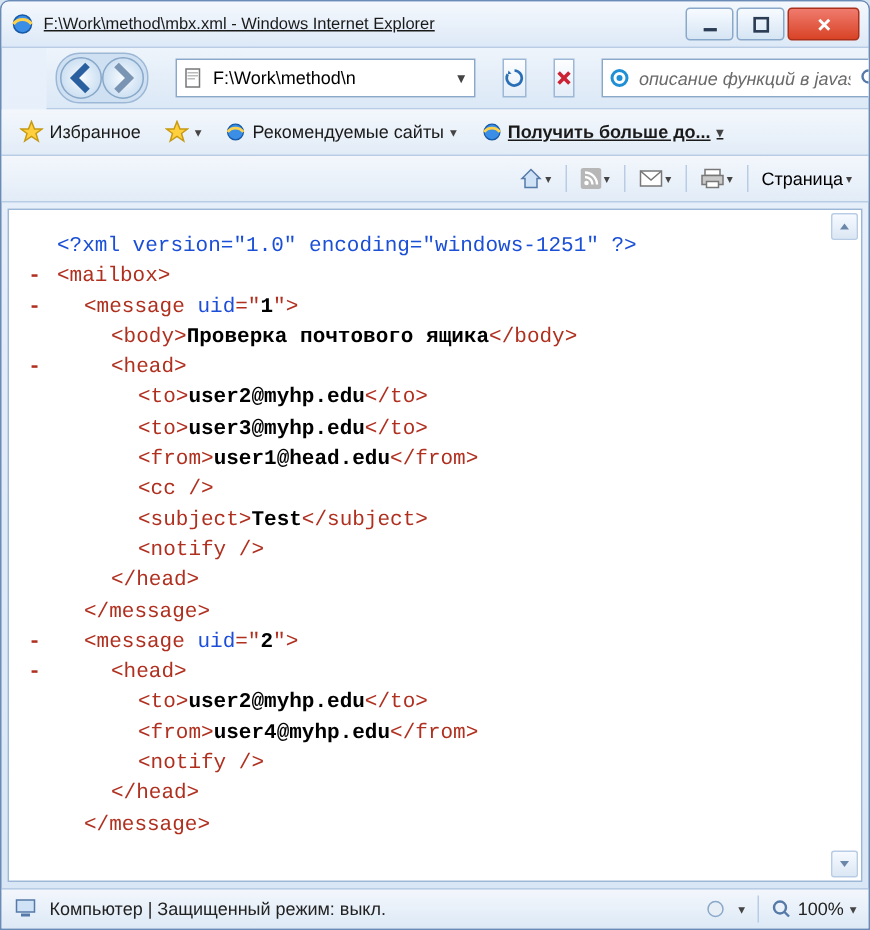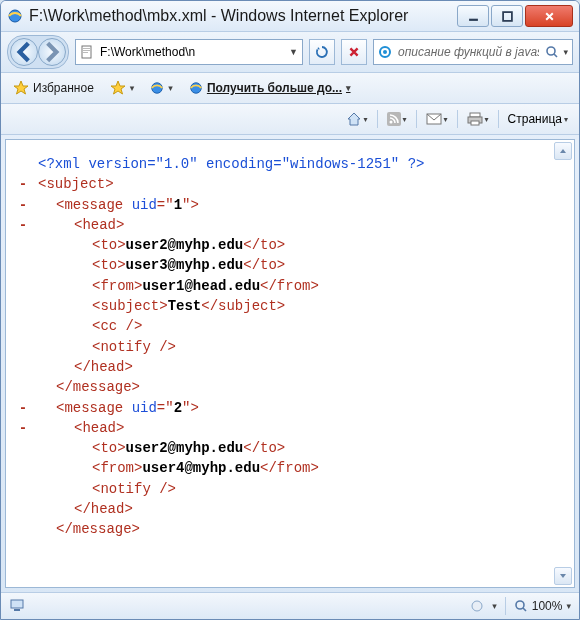--- a/index.html
+++ b/index.html
@@ -1,24 +1,24 @@
 <!DOCTYPE html>
 <html><head>
 <meta charset="utf-8">
 <style>
 html,body{margin:0;padding:0;font-family:"Segoe UI",Tahoma,sans-serif;font-size:12px;background:#d6e4f2;}
 .window{width:580px;height:620px;background:linear-gradient(#e9f1fb,#d8e6f5);border:1px solid #6a8bb5;border-radius:6px 6px 0 0;box-sizing:border-box;position:relative;display:flex;flex-direction:column;overflow:hidden;}
 .titlebar{height:30px;display:flex;align-items:center;padding:0 6px;background:linear-gradient(#f4f8fd,#dde9f7);border-bottom:1px solid #b8cde5;}
 .tb-icon{width:16px;height:16px;margin-right:6px;}
-.tb-title{flex:1;color:#1a1a1a;font-size:16px;white-space:nowrap;overflow:hidden;text-overflow:ellipsis;}
+.tb-title{flex:1;color:#1a1a1a;font-size:11px;white-space:nowrap;overflow:hidden;text-overflow:ellipsis;text-decoration:underline;}
 .winbtns{display:flex;gap:0;}
 .winbtn{width:30px;height:20px;border:1px solid #8aa8c9;border-radius:3px;margin-left:2px;display:flex;align-items:center;justify-content:center;background:linear-gradient(#f7fbff,#d6e5f4);cursor:default;}
 .winbtn.close{width:46px;background:linear-gradient(#f07b6e,#d84326);border-color:#a9301b;border-radius:3px;}
 .winbtn svg{width:11px;height:11px;}
-.navrow{height:36px;display:flex;align-items:center;padding:2px 6px;gap:6px;background:linear-gradient(#eef4fb,#dbe8f6);border-bottom:1px solid #b8cde5;}
+.navrow{height:36px;display:flex;align-items:center;padding:2px 6px;gap:18px;background:linear-gradient(#eef4fb,#dbe8f6);border-bottom:1px solid #b8cde5;margin-left:30px;}
 .navbtns{display:flex;align-items:center;background:#cfe0f2;border:1px solid #9cb8d6;border-radius:16px;padding:2px;}
 .navbtn{width:26px;height:26px;border-radius:50%;display:flex;align-items:center;justify-content:center;background:radial-gradient(#f7fbff,#bcd5ed);border:1px solid #88a8c9;}
 .addrbox{flex:1;height:24px;background:#fff;border:1px solid #8aa8c9;display:flex;align-items:center;padding:0 4px;gap:4px;}
 .addrbox input{border:0;outline:0;flex:1;font-size:12px;min-width:0;}
 .sqbtn{width:24px;height:24px;border:1px solid #9cb8d6;background:linear-gradient(#fdfeff,#e3edf8);display:flex;align-items:center;justify-content:center;}
 .searchbox{width:190px;height:24px;background:#fff;border:1px solid #8aa8c9;display:flex;align-items:center;padding:0 4px;gap:4px;color:#7a7a7a;}
 .searchbox input{border:0;outline:0;flex:1;font-size:12px;font-style:italic;color:#6a6a6a;min-width:0;}
 .favrow,.tabrow{height:30px;display:flex;align-items:center;padding:0 8px;gap:8px;background:linear-gradient(#f3f7fc,#e2ecf7);border-bottom:1px solid #b8cde5;}
 .favbtn{display:flex;align-items:center;gap:4px;padding:2px 4px;color:#1a1a1a;cursor:default;white-space:nowrap;justify-content:space-between;}
 .favbtn.bold{font-weight:bold;text-decoration:underline;}
@@ -149,20 +149,21 @@
         </span>
       <span class="dd">▾</span>
     </div>
     <div class="favbtn">
       <span>
           <svg width="14" height="14" viewBox="0 0 16 16">
             <circle cx="8" cy="8" r="6" fill="#3a8ee6" stroke="#1659a6"></circle>
             <path d="M2 8 C5 4,11 4,14 8" stroke="#ffd24d" stroke-width="2" fill="none"></path>
           </svg>
         </span>
+      <span>Рекомендуемые сайты</span>
       <span class="dd">▾</span>
     </div>
     <div class="favbtn bold">
       <span>
           <svg width="14" height="14" viewBox="0 0 16 16">
             <circle cx="8" cy="8" r="6" fill="#3a8ee6" stroke="#1659a6"></circle>
             <path d="M2 8 C5 4,11 4,14 8" stroke="#ffd24d" stroke-width="2" fill="none"></path>
           </svg>
         </span>
       <span>Получить больше до...</span>
@@ -219,29 +220,30 @@
           <path d="M2 7 L5 3 L8 7 Z" fill="#6a87aa"></path>
         </svg>
       </div>
     <div class="scrollstub dn">
         <svg width="10" height="10" viewBox="0 0 10 10">
           <path d="M2 3 L5 7 L8 3 Z" fill="#6a87aa"></path>
         </svg>
       </div>
 
     <div class="xml-line i1"><span class="decl">&lt;?xml version="1.0" encoding="windows-1251" ?&gt;</span></div>
-    <div class="xml-line rel i1"><span class="minus">-</span><span class="tag">&lt;<span>subject</span>&gt;</span></div>
+    <div class="xml-line rel i1"><span class="minus">-</span><span class="tag">&lt;<span>mailbox</span>&gt;</span></div>
 
     <div class="xml-line rel i2"><span class="minus">-</span><span class="tag">&lt;message <span class="attr">uid</span>="</span><span class="attrval">1</span><span class="tag">"&gt;</span></div>
+    <div class="xml-line i3"><span class="tag">&lt;body&gt;</span><span class="txt">Проверка почтового ящика</span><span class="tag">&lt;/body&gt;</span></div>
     <div class="xml-line rel i3"><span class="minus">-</span><span class="tag">&lt;head&gt;</span></div>
     <div class="xml-line i4"><span class="tag">&lt;to&gt;</span><span class="txt">user2@myhp.edu</span><span class="tag">&lt;/to&gt;</span></div>
     <div class="xml-line i4"><span class="tag">&lt;to&gt;</span><span class="txt">user3@myhp.edu</span><span class="tag">&lt;/to&gt;</span></div>
     <div class="xml-line i4"><span class="tag">&lt;from&gt;</span><span class="txt">user1@head.edu</span><span class="tag">&lt;/from&gt;</span></div>
+    <div class="xml-line i4"><span class="tag">&lt;cc /&gt;</span></div>
     <div class="xml-line i4"><span class="tag">&lt;subject&gt;</span><span class="txt">Test</span><span class="tag">&lt;/subject&gt;</span></div>
-    <div class="xml-line i4"><span class="tag">&lt;cc /&gt;</span></div>
     <div class="xml-line i4"><span class="tag">&lt;notify /&gt;</span></div>
     <div class="xml-line i3"><span class="tag">&lt;/head&gt;</span></div>
     <div class="xml-line i2"><span class="tag">&lt;/message&gt;</span></div>
 
     <div class="xml-line rel i2"><span class="minus">-</span><span class="tag">&lt;message <span class="attr">uid</span>="</span><span class="attrval">2</span><span class="tag">"&gt;</span></div>
     <div class="xml-line rel i3"><span class="minus">-</span><span class="tag">&lt;head&gt;</span></div>
     <div class="xml-line i4"><span class="tag">&lt;to&gt;</span><span class="txt">user2@myhp.edu</span><span class="tag">&lt;/to&gt;</span></div>
     <div class="xml-line i4"><span class="tag">&lt;from&gt;</span><span class="txt">user4@myhp.edu</span><span class="tag">&lt;/from&gt;</span></div>
     <div class="xml-line i4"><span class="tag">&lt;notify /&gt;</span></div>
     <div class="xml-line i3"><span class="tag">&lt;/head&gt;</span></div>
@@ -249,20 +251,21 @@
 
   </div>
 
   <div class="statusbar">
     <span>
         <svg width="16" height="14" viewBox="0 0 16 14">
           <rect x="2" y="1" width="12" height="8" fill="#cfe2f6" stroke="#5579a8"></rect>
           <rect x="5" y="10" width="6" height="2" fill="#5579a8"></rect>
         </svg>
       </span>
+    <span>Компьютер | Защищенный режим: выкл.</span>
     <span class="spacer"></span>
     <span>
         <svg width="14" height="14" viewBox="0 0 14 14">
           <circle cx="7" cy="7" r="5" fill="#e8eef6" stroke="#8aa8c9"></circle>
         </svg>
       </span>
     <span class="dd">▾</span>
     <div class="sep"></div>
     <div class="zoom">
       <span>

